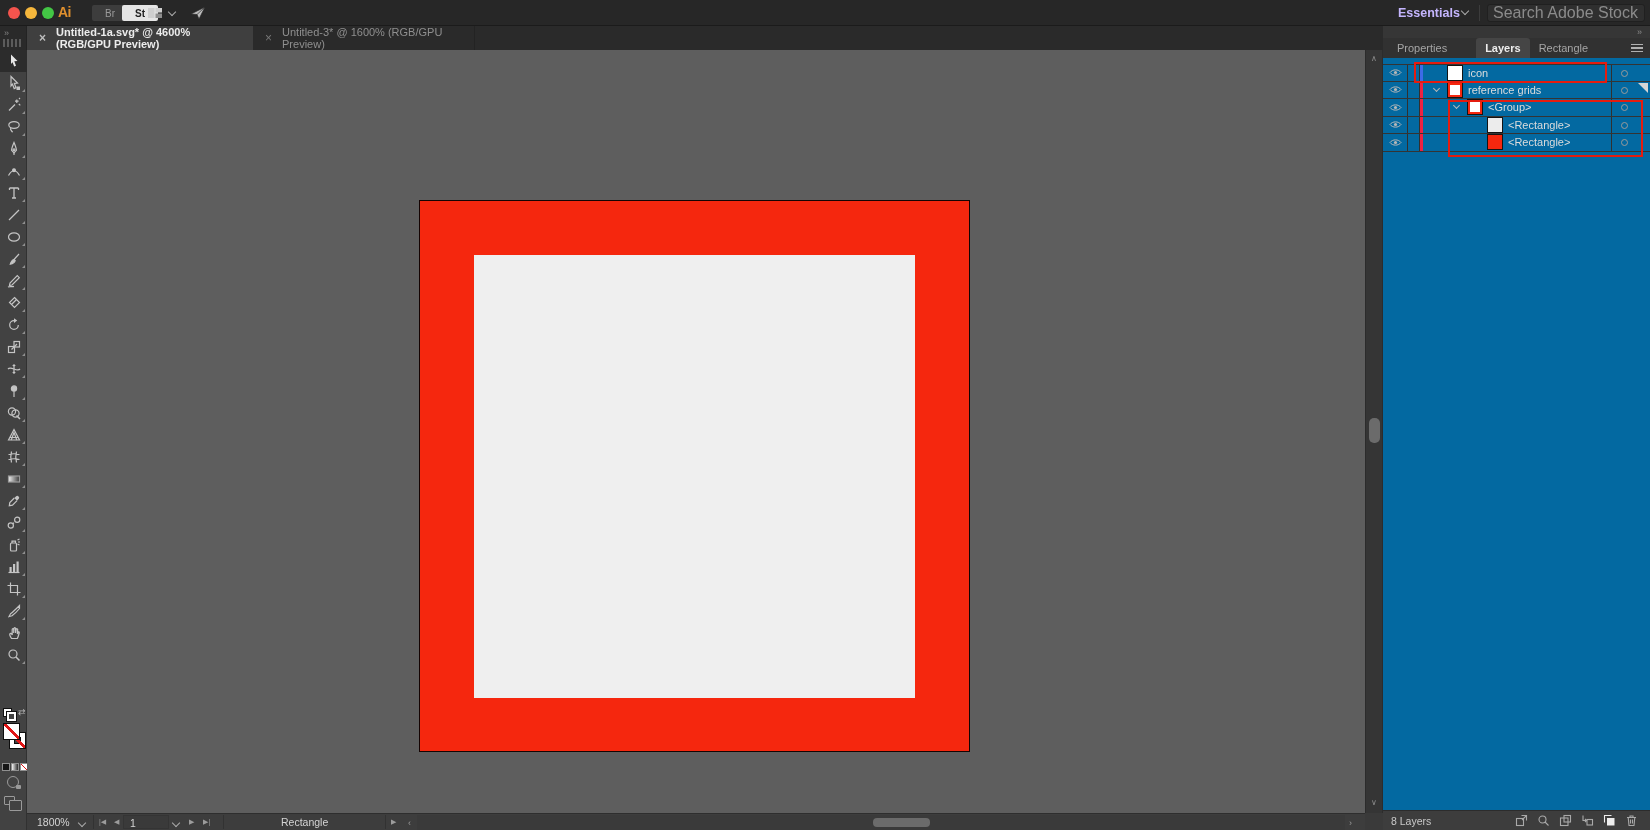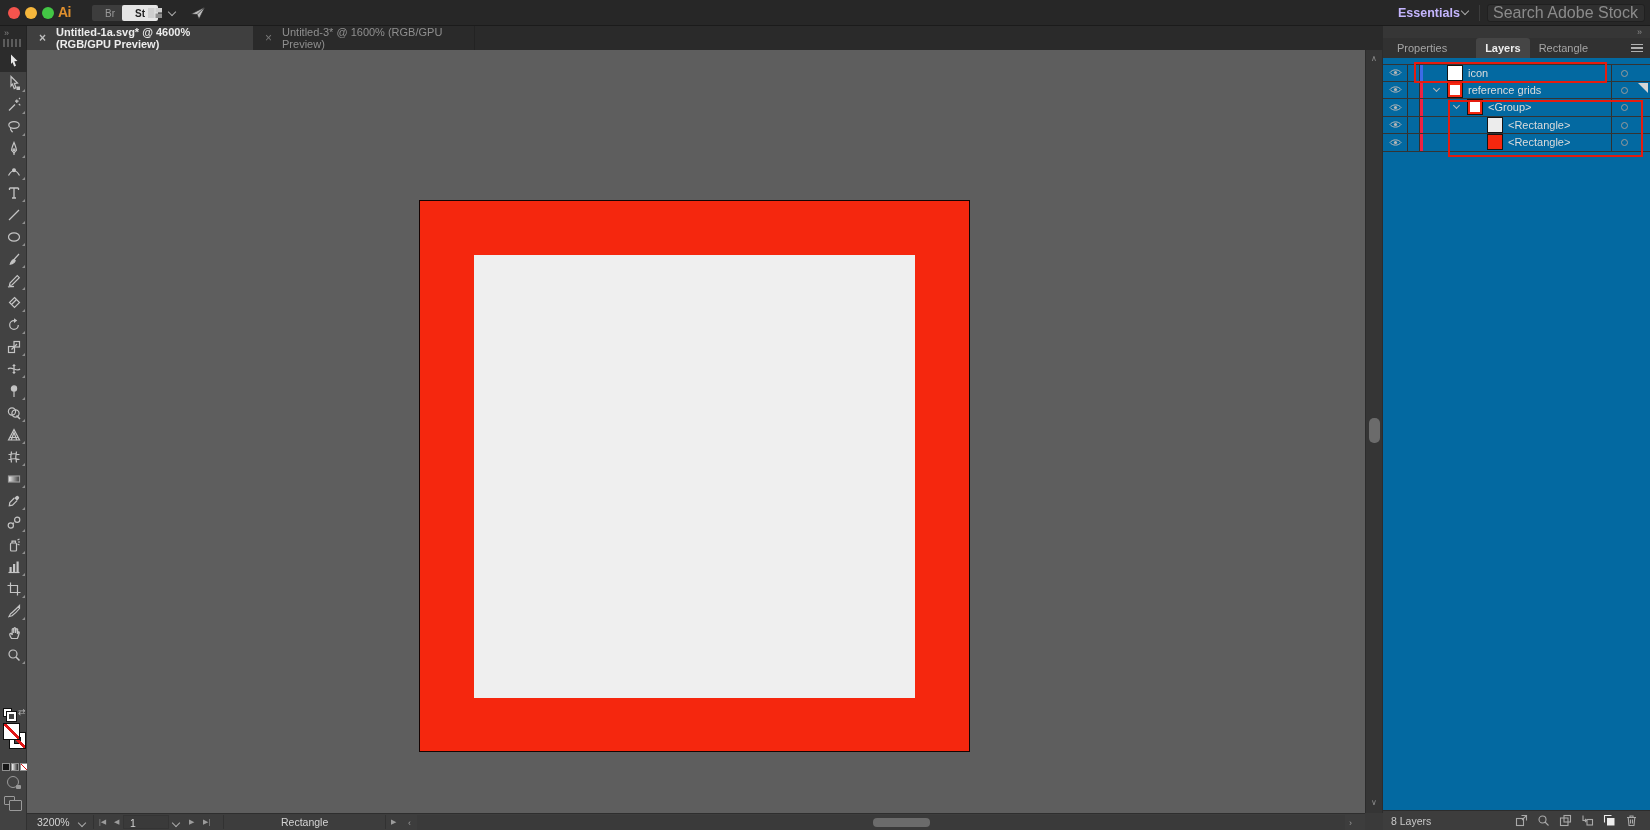--- a/index.html
+++ b/index.html
@@ -412,21 +412,21 @@
     </div>
   </div>
 
   <div class="vscroll">
     <span class="vs-arrow" style="top:4px;">∧</span>
     <span class="vs-thumb"></span>
     <span class="vs-arrow" style="top:748px;">∨</span>
   </div>
 
   <div class="statusbar">
-    <span class="sb" style="left:10px;">3200%</span>
+    <span class="sb" style="left:10px;">1800%</span>
     <span class="chev sb sb-chev" style="left:52px;"></span>
     <span class="sb-sep" style="left:66px;"></span>
     <span class="sb sb-tri" style="left:72px;">|◀</span>
     <span class="sb sb-tri" style="left:87px;">◀</span>
     <span class="pagefield"><span>1</span></span>
     <span class="chev sb sb-chev" style="left:146px;"></span>
     <span class="sb sb-tri" style="left:162px;">▶</span>
     <span class="sb sb-tri" style="left:176px;">▶|</span>
     <span class="sb-sep" style="left:196px;"></span>
     <span class="sb" style="left:254px;">Rectangle</span>

